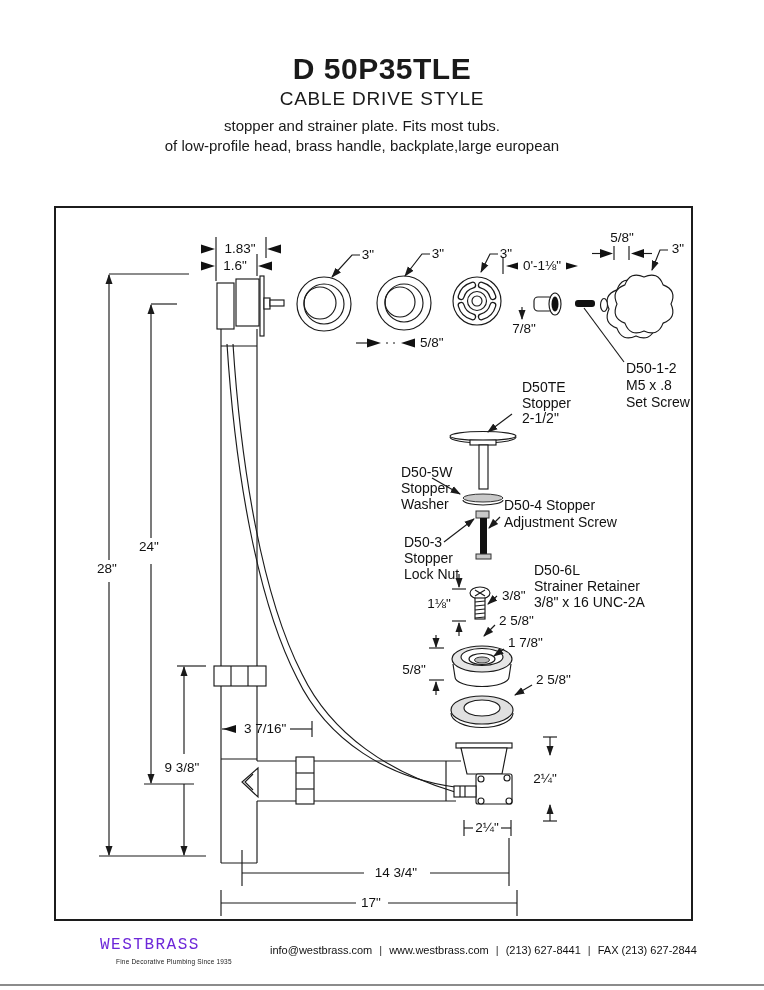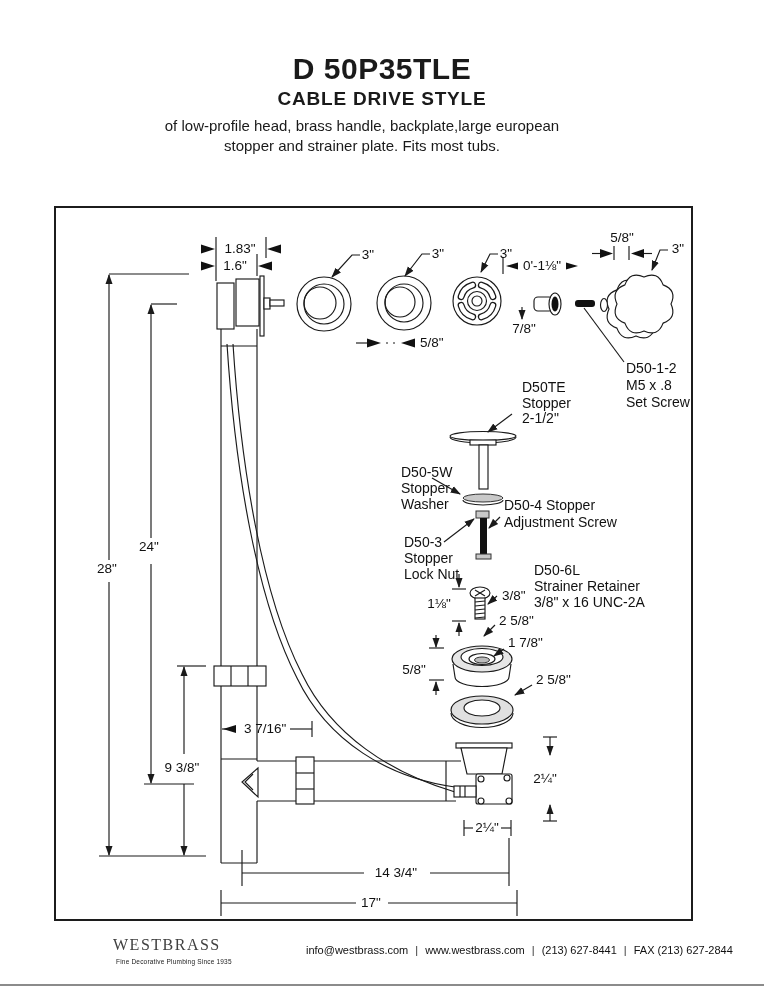--- a/index.html
+++ b/index.html
@@ -1,48 +1,48 @@
 <!DOCTYPE html>
 <html><head>
 <meta charset="utf-8">
 <style>
   html,body{margin:0;padding:0;background:#ffffff;}
   .page{position:relative;width:764px;height:990px;background:#fff;overflow:hidden;
         font-family:"Liberation Sans",sans-serif;color:#1a1a1a;}
   .title{position:absolute;top:52px;left:0;width:764px;text-align:center;
          font-size:30px;font-weight:bold;letter-spacing:.5px;}
   .subtitle{position:absolute;top:88px;left:0;width:764px;text-align:center;
-            font-size:19px;font-weight:bold;letter-spacing:.8px;}
+            font-size:19px;font-weight:normal;letter-spacing:.8px;}
   .desc{position:absolute;top:116px;left:92px;width:540px;text-align:center;
         font-size:15px;line-height:19.5px;}
   .diagram-box{position:absolute;left:54px;top:206px;width:639px;height:715px;
                border:2px solid #1c1c1c;box-sizing:border-box;}
   svg text{font-family:"Liberation Sans",sans-serif;font-size:13.5px;fill:#111;}
   svg .pt{font-size:14px;}
   .ln{stroke:#1a1a1a;stroke-width:1.15;fill:none;}
   .fw{fill:#ffffff;stroke:#1a1a1a;stroke-width:1.15;}
   .dk{fill:#111111;stroke:none;}
   .gy{fill:#c9c9c9;stroke:#333;stroke-width:1;}
-  .brand{position:absolute;left:113px;top:936px;font-family:Liberation Serif, serif;
-         font-size:16px;letter-spacing:1.5px;color:#404040;}
+  .brand{position:absolute;left:100px;top:936px;font-family:Liberation Mono, monospace;
+         font-size:16px;letter-spacing:1.5px;color:#6d28d9;}
   .tagline{position:absolute;left:116px;top:958px;font-size:6.5px;letter-spacing:.2px;color:#222;}
-  .contact{position:absolute;left:270px;top:944px;font-size:11px;color:#111;white-space:nowrap;margin-left:36px;}
+  .contact{position:absolute;left:270px;top:944px;font-size:11px;color:#111;white-space:nowrap;}
   .contact .sep{padding:0 7px;color:#333;}
   .footrule{position:absolute;left:0;top:984px;width:764px;height:2px;background:#8b8b8b;}
 </style>
 </head>
 <body>
 
 <div class="page">
 
   <div class="title">D 50P35TLE</div>
   <div class="subtitle">CABLE DRIVE STYLE</div>
   <div class="desc">
+    <div>stopper and strainer plate. Fits most tubs.</div>
     <div>of low-profile head, brass handle, backplate,large european</div>
-    <div>stopper and strainer plate. Fits most tubs.</div>
   </div>
 
   <div class="diagram-box">
   <svg width="635" height="711" viewBox="0 0 635 711">
     <defs>
       <marker id="ah" viewBox="0 0 10 10" refX="9" refY="5" markerWidth="9" markerHeight="9" orient="auto-start-reverse">
         <path d="M0,1.5 L10,5 L0,8.5 z" fill="#1a1a1a"></path>
       </marker>
     </defs>
 

